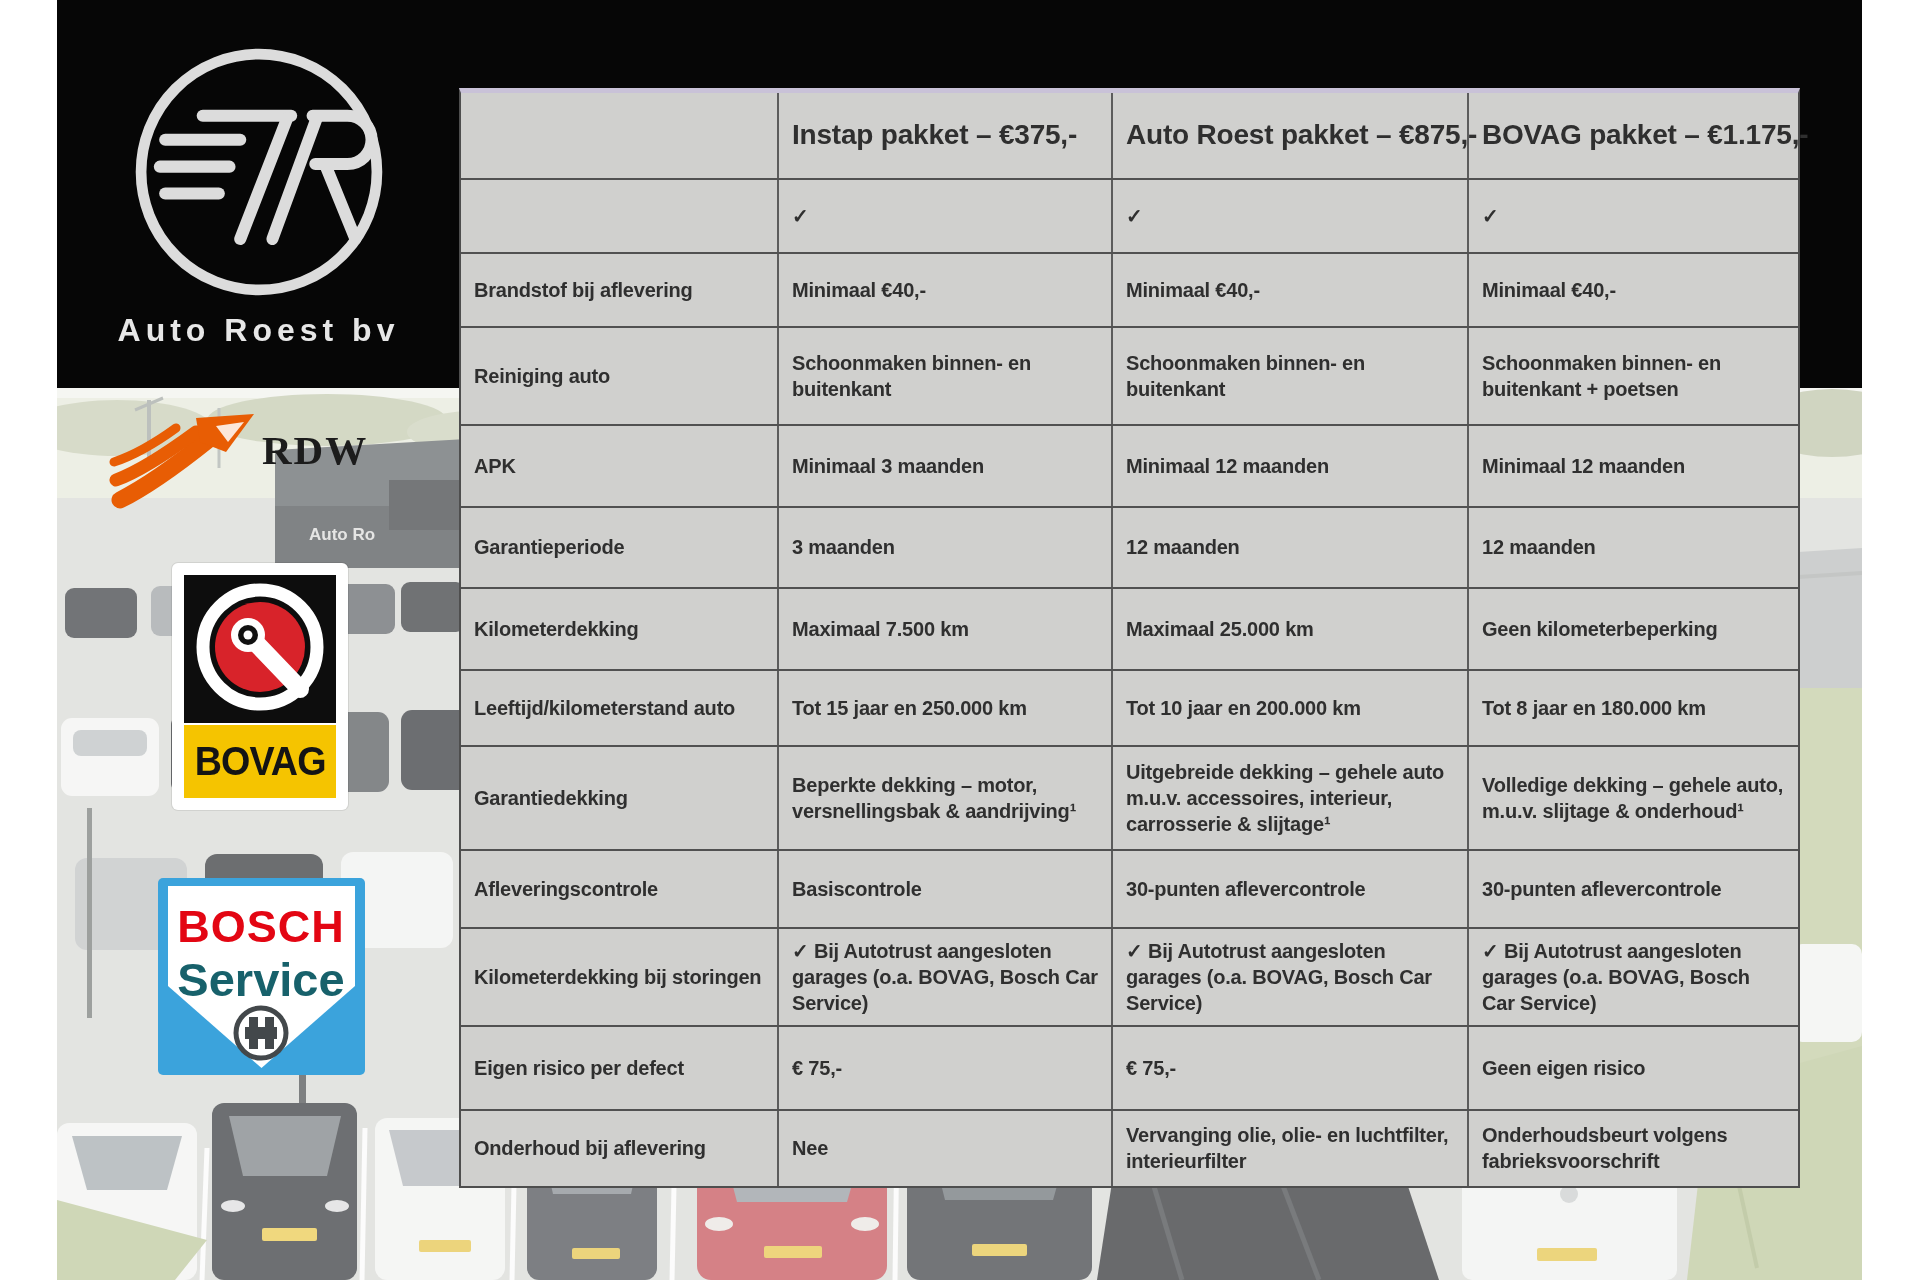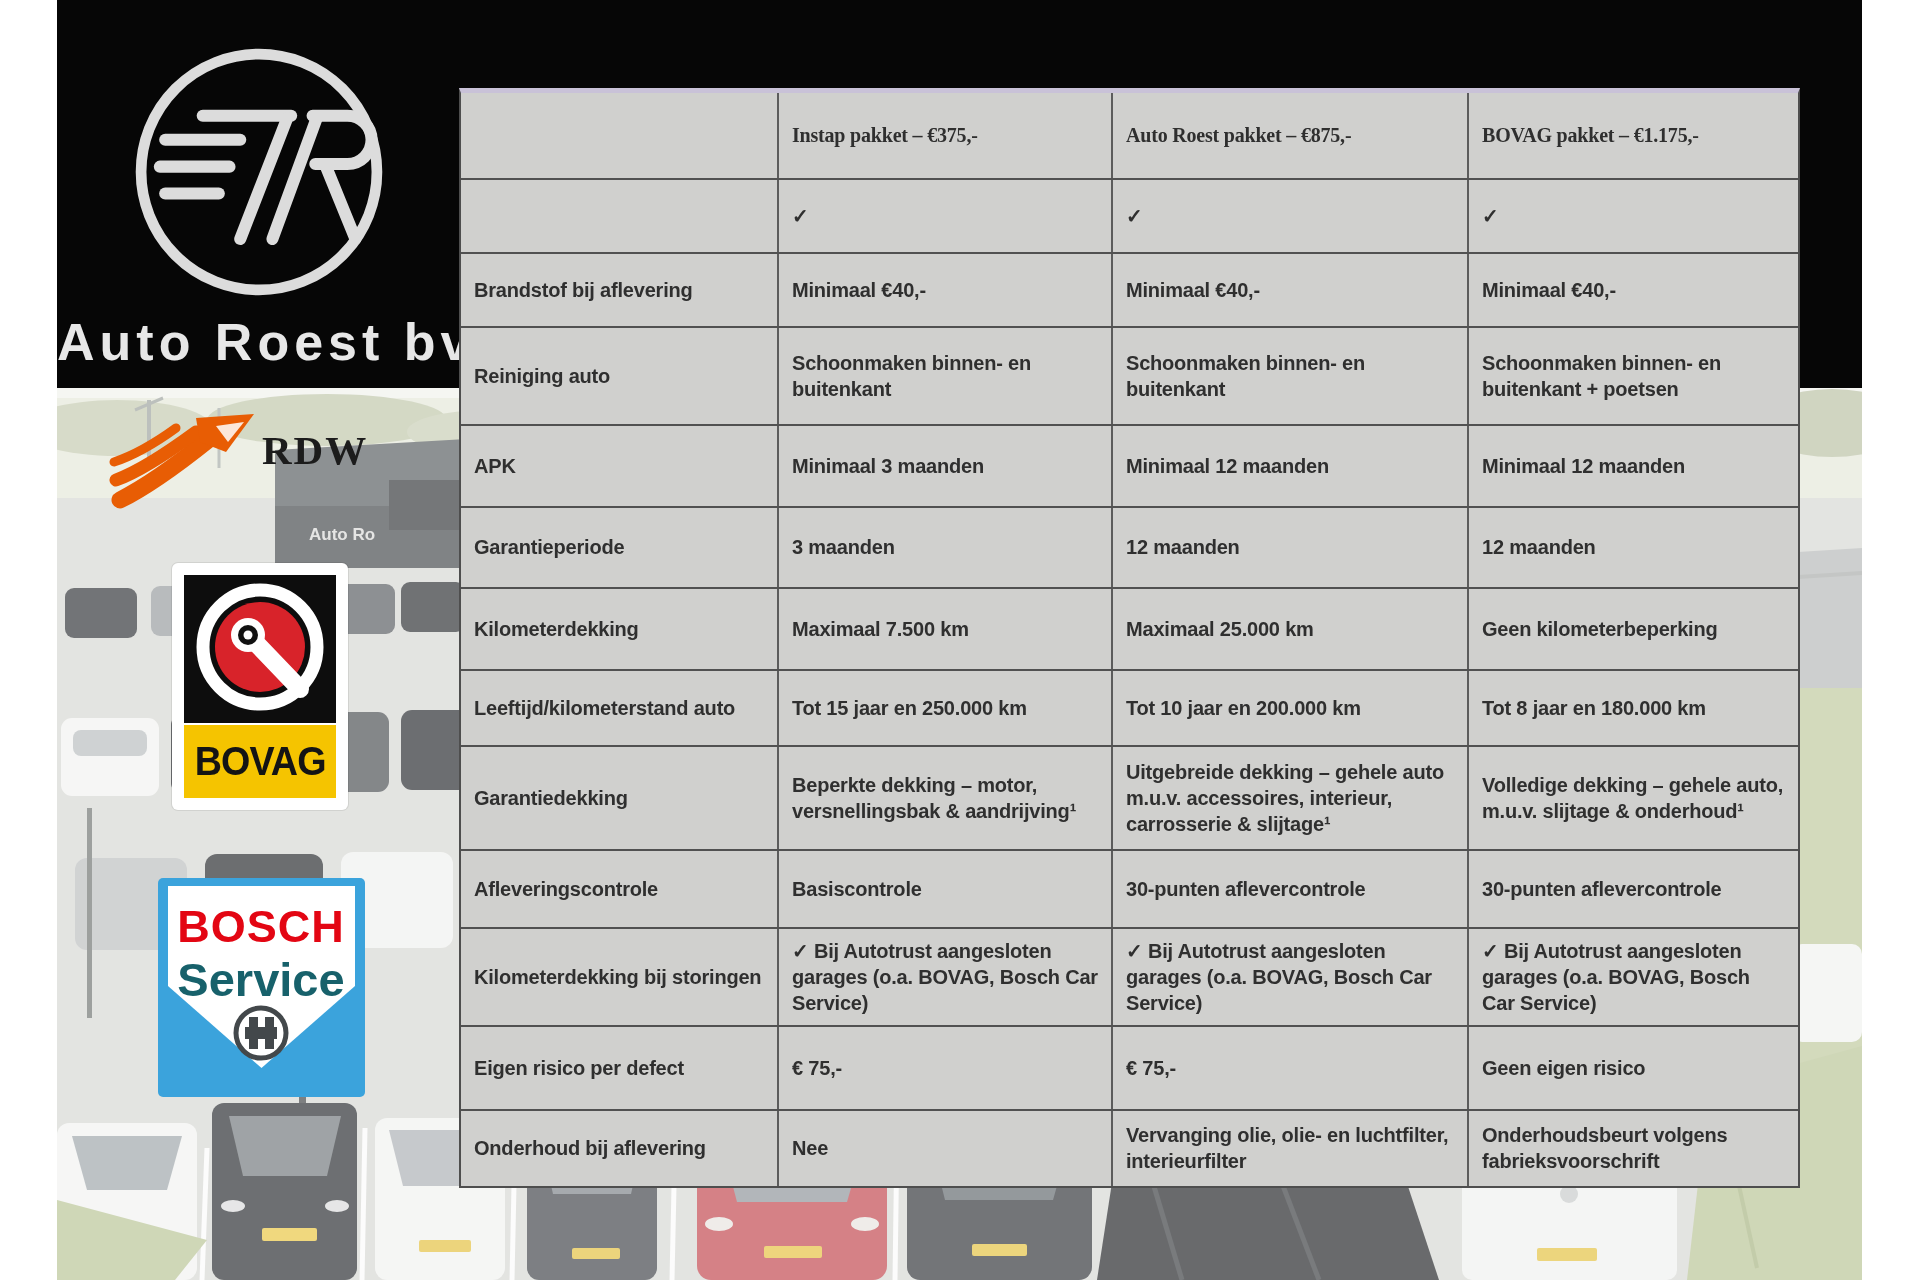--- a/index.html
+++ b/index.html
@@ -10,21 +10,21 @@
   
   .top-band{
     position:absolute;left:57px;top:0;width:1805px;height:388px;
     background:#060606;
   }
   
   .dealer-logo-box{position:absolute;left:57px;top:0;width:403px;height:388px;}
   .dealer-logo-svg{position:absolute;left:68px;top:38px;}
   .dealer-name{
     position:absolute;left:0;top:312px;width:100%;text-align:center;
-    color:#e7e7e7;font-size:52px;font-weight:bold;letter-spacing:5px;white-space:nowrap;
+    color:#e7e7e7;font-size:32px;font-weight:bold;letter-spacing:5px;white-space:nowrap;
   }
   
   .photo-wrap{position:absolute;left:57px;top:388px;width:1805px;height:892px;}
   
   .rdw-logo{position:absolute;left:104px;top:412px;width:300px;height:100px;}
   .rdw-wordmark{
     position:absolute;left:158px;top:14px;
     font-family:"Liberation Serif",serif;font-weight:bold;font-size:41px;color:#1c1c1c;letter-spacing:2px;
   }
   .bovag-card{
@@ -34,41 +34,41 @@
   .bovag-top{position:absolute;left:12px;top:12px;width:152px;height:148px;background:#0d0d0d;}
   .bovag-bottom{
     position:absolute;left:12px;top:162px;width:152px;height:73px;background:#f5c400;
     display:flex;align-items:center;justify-content:center;text-align:right;
   }
   .bovag-wordmark{
     font-size:41px;font-weight:bold;color:#141414;letter-spacing:-1px;
     transform:scaleX(0.92);transform-origin:center;
   }
   .bosch-card{
-    position:absolute;left:158px;top:878px;width:207px;height:219px;
+    position:absolute;left:158px;top:878px;width:207px;height:197px;
     background:#3ba3dc;border-radius:5px;
   }
   
   .pkg-table-wrap{
     position:absolute;left:459px;top:88px;width:1341px;height:1100px;
     border:2px solid #4e4e4e;border-top:5px solid #c9c2d8;box-sizing:border-box;
     background:#d0d0ce;
   }
   table.pkg{
     border-collapse:collapse;table-layout:fixed;width:100%;height:100%;
   }
   table.pkg td,table.pkg th{
     background:#d0d0ce;vertical-align:middle;text-align:left;
     padding:4px 12px 4px 13px;box-sizing:border-box;
     color:#2f2f2f;border-bottom:2px solid #515151;
     font-size:20px;font-weight:bold;line-height:1.3;letter-spacing:-0.2px;
   }
   table.pkg td+td,table.pkg th+th{border-left:2px solid #5c5c5c;}
   table.pkg tr:last-child td{border-bottom:none;}
-  table.pkg th{font-size:20px;white-space:nowrap;font-family:Liberation Serif, serif;}
+  table.pkg th{font-size:28px;white-space:nowrap;}
   td.rowlabel{white-space:nowrap;font-size:19.5px;letter-spacing:-0.3px;}
   .check{font-size:21px;}
   .col-label{width:317px;}.col-p1{width:334px;}.col-p2{width:356px;}.col-p3{width:330px;}
 </style>
 </head>
 <body>
 
 <div class="photo-wrap">
   <svg width="1805" height="892" viewBox="0 0 1805 892">
     <rect x="0" y="0" width="1805" height="892" fill="#d5d6d2"></rect>

